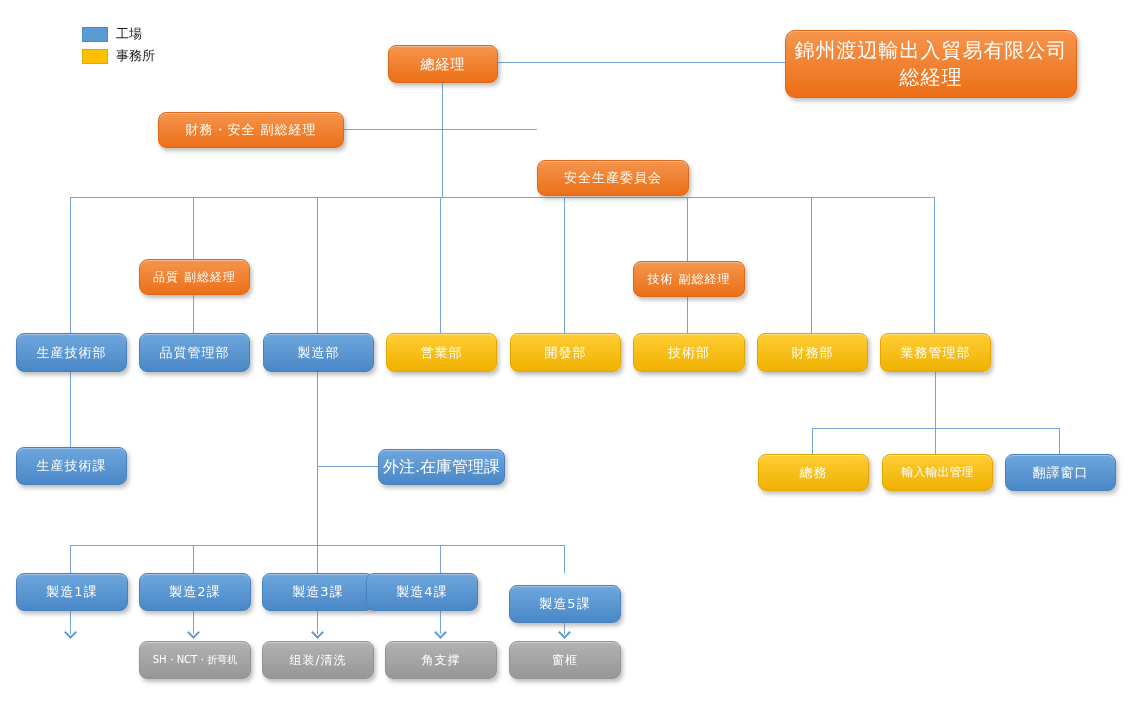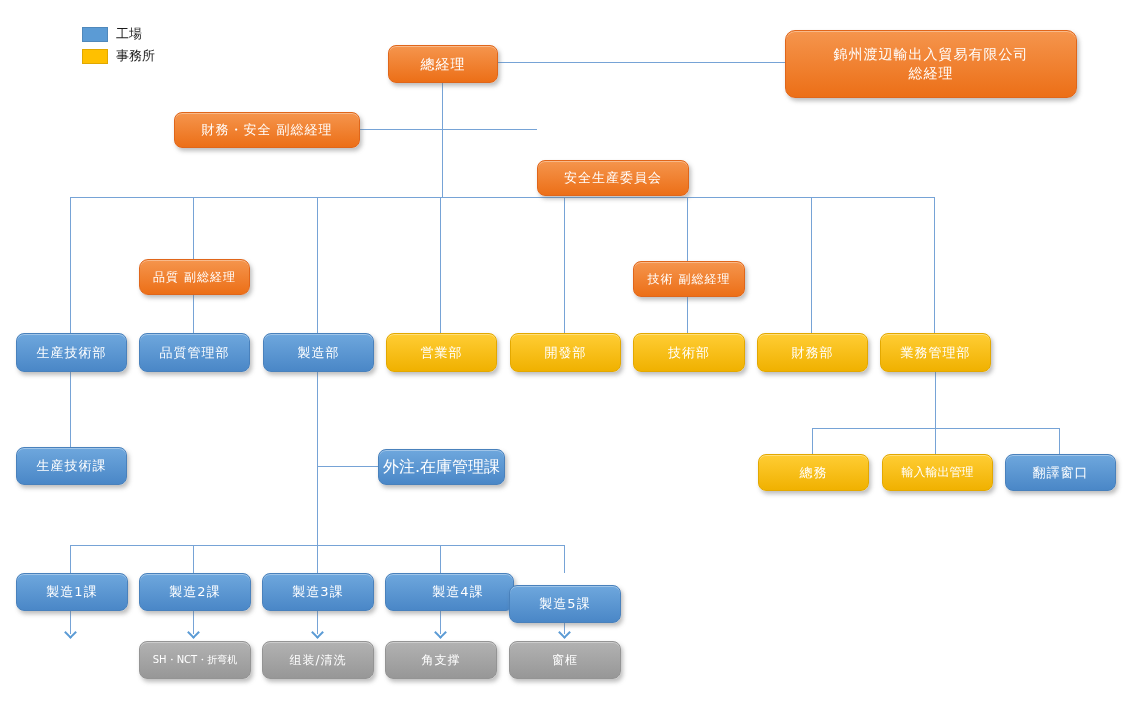--- a/index.html
+++ b/index.html
@@ -24,21 +24,21 @@
     position:absolute;width:7px;height:7px;z-index:1;
     border-right:2px solid #5b9bd5;border-bottom:2px solid #5b9bd5;
     transform:rotate(45deg);
   }
   .legend{position:absolute;left:82px;top:25px;z-index:3;}
   .legend-row{display:flex;align-items:center;margin-bottom:4px;}
   .swatch{width:24px;height:13px;margin-right:8px;border:1px solid rgba(0,0,0,.12);}
   .swatch.blue-sw{background:#5b9bd5;}
   .swatch.yellow-sw{background:#ffc000;}
   .legend-label{font-size:13px;color:#1a1a1a;}
-  .big{font-size:14px;border-radius:10px;}
+  .big{font-size:20px;border-radius:10px;}
   .small-txt{font-size:10px;letter-spacing:0;}
   .vice{font-size:12px;}
 </style>
 </head>
 <body>
 
 <div id="stage">
 
   <div class="legend">
     <div class="legend-row">
@@ -92,21 +92,21 @@
   <div class="vline" style="left:564px;top:609px;height:25px;"></div>
   <div class="arrow-head" style="left:560px;top:628px;"></div>
 
   <div class="node orange" style="left:388px;top:45px;width:108px;height:36px;font-size:14px;">總経理</div>
 
   <div class="node orange big" style="left:785px;top:30px;width:290px;height:66px;flex-direction:column;">
     <span>錦州渡辺輸出入貿易有限公司</span>
     <span>総経理</span>
   </div>
 
-  <div class="node orange" style="left:158px;top:112px;width:184px;height:34px;margin-left:16px;">財務・安全 副総経理</div>
+  <div class="node orange" style="left:158px;top:112px;width:184px;height:34px;">財務・安全 副総経理</div>
 
   <div class="node orange" style="left:537px;top:112px;width:150px;height:34px;margin-top:48px;">安全生産委員会</div>
 
   <div class="node orange vice" style="left:139px;top:259px;width:109px;height:34px;border-radius:9px;">品質 副総経理</div>
 
   <div class="node orange vice" style="left:633px;top:261px;width:110px;height:34px;">技術 副総経理</div>
 
   <div class="node blue" style="left:16px;top:333px;width:109px;height:37px;">生産技術部</div>
   <div class="node blue" style="left:139px;top:333px;width:109px;height:37px;">品質管理部</div>
   <div class="node blue" style="left:263px;top:333px;width:109px;height:37px;">製造部</div>
@@ -118,21 +118,21 @@
 
   <div class="node blue" style="left:16px;top:447px;width:109px;height:36px;">生産技術課</div>
   <div class="node blue" style="left:378px;top:449px;width:125px;height:34px;font-size:16px;letter-spacing:0;">外注.在庫管理課</div>
   <div class="node yellow" style="left:758px;top:454px;width:109px;height:35px;">總務</div>
   <div class="node yellow" style="left:882px;top:454px;width:109px;height:35px;font-size:12px;letter-spacing:0;">輸入輸出管理</div>
   <div class="node blue" style="left:1005px;top:454px;width:109px;height:35px;">翻譯窗口</div>
 
   <div class="node blue" style="left:16px;top:573px;width:110px;height:36px;">製造1課</div>
   <div class="node blue" style="left:139px;top:573px;width:110px;height:36px;">製造2課</div>
   <div class="node blue" style="left:262px;top:573px;width:110px;height:36px;">製造3課</div>
-  <div class="node blue" style="left:385px;top:573px;width:110px;height:36px;padding-left:17px;">製造4課</div>
+  <div class="node blue" style="left:366px;top:573px;width:110px;height:36px;">製造4課</div>
   <div class="node blue" style="left:509px;top:573px;width:110px;height:36px;margin-top:12px;">製造5課</div>
 
   <div class="node gray small-txt" style="left:139px;top:641px;width:110px;height:36px;">SH・NCT・折弯机</div>
   <div class="node gray" style="left:262px;top:641px;width:110px;height:36px;font-size:12px;">组装/清洗</div>
   <div class="node gray" style="left:509px;top:641px;width:110px;height:36px;font-size:12px;">窗框</div>
   <div class="node gray" style="left:385px;top:641px;width:110px;height:36px;font-size:12px;">角支撑</div>
 
 </div>
 
 </body></html>

